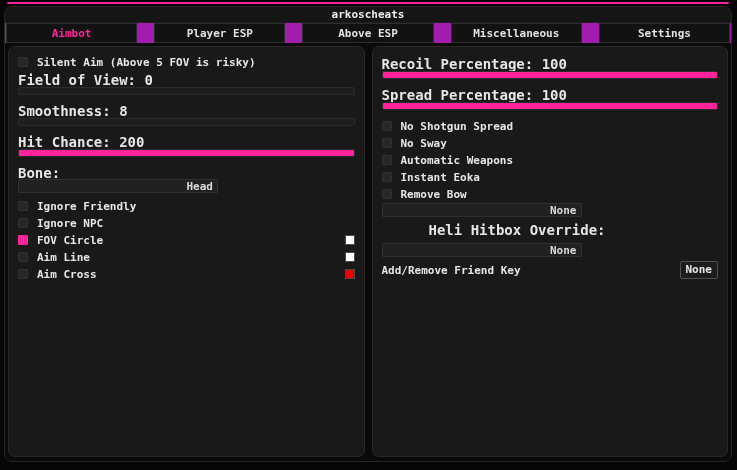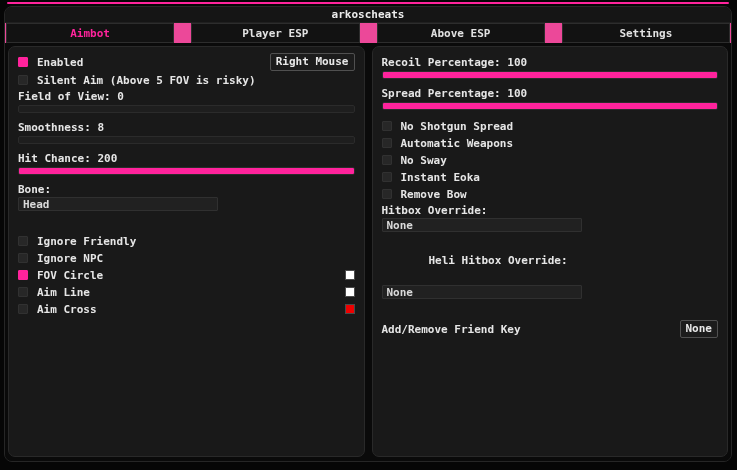--- a/index.html
+++ b/index.html
@@ -5,42 +5,42 @@
   * { margin:0; padding:0; box-sizing:border-box; }
   html,body { width:737px; height:470px; background:#060606; overflow:hidden;
               font-family:"DejaVu Sans Mono", monospace; font-weight:bold; }
   .accent-line { position:absolute; top:2px; left:7px; width:722px; height:2px;
                  background:var(--accent,#ff239c); border-radius:2px; }
   .window { position:absolute; top:6px; left:4px; width:728px; height:456px;
             background:#101010; border:1px solid #262626; border-radius:8px;
             display:flex; flex-direction:column; overflow:hidden; }
   .titlebar { height:16px; flex:none; display:flex; align-items:center; justify-content:center;
               background:#151515; color:#ececec; font-size:11px; border-bottom:1px solid #202020; }
-  .tabbar { height:20px; flex:none; display:flex; gap:17px; background:#ec4899; padding:0 1px; }
+  .tabbar { height:20px; flex:none; display:flex; gap:17px; background:#a21caf; padding:0 1px; }
   .tab { flex:1; display:flex; align-items:center; justify-content:center;
          background:#121212; border:1px solid #2d2d2d; color:#e2e2e2; font-size:11px; cursor:pointer; }
   .tab.active { color:var(--accent,#ff239c); }
   .content { flex:1; display:flex; gap:7px; padding:3px 3px 4px 3px; background:#0a0a0a; }
   .panel { flex:1; background:#191919; border:1px solid #292929; border-radius:7px;
            padding:7px 9px; overflow:hidden; }
   .row { display:flex; align-items:center; height:16px; margin-bottom:1px; }
   .lbl { font-size:11px; color:#e6e6e6; white-space:nowrap; }
   .cb { width:10px; height:10px; flex:none; background:#272727; border:1px solid #313131;
         margin-right:9px; border-radius:1px; }
   .cb.checked { background:var(--accent,#ff239c); border-color:var(--accent,#ff239c); }
-  .field-label { font-size:11px; color:#e6e6e6; margin:2px 0 2px 0; height:13px; }
+  .field-label { font-size:14px; color:#e6e6e6; margin:2px 0 2px 0; height:13px; }
   .slider { height:8px; background:#1e1e1e; border:1px solid #2b2b2b; border-radius:2px;
             margin:1px 0 8px 0; position:relative; overflow:hidden; }
   .slider .fill { height:100%; background:var(--accent,#ff239c); width:0%; }
   .btn { margin-left:auto; background:#1c1c1c; border:1px solid #505050; border-radius:2px;
          color:#e8e8e8; font:bold 11px "DejaVu Sans Mono", monospace; padding:1px 5px 2px 5px;
          cursor:pointer; white-space:nowrap; }
   .txt { display:block; width:200px; height:14px; background:#212121; border:1px solid #303030;
          color:#dadada; font:bold 11px "DejaVu Sans Mono", monospace; padding:0 4px;
-         margin-bottom:22px; border-radius:1px; }
+         margin-bottom:5px; border-radius:1px;text-align:right; }
   .swatch { width:10px; height:10px; margin-left:auto; border:1px solid #4a4a4a; flex:none; }
 </style>
 </head>
 <body>
 
 <div class="accent-line"></div>
 
 <div class="window">
   <div class="titlebar">
     <span>arkoscheats</span>
@@ -50,33 +50,31 @@
     <div class="tab active">
       <span>Aimbot</span>
       </div>
     <div class="tab">
       <span>Player ESP</span>
       </div>
     <div class="tab">
       <span>Above ESP</span>
       </div>
     <div class="tab">
+      <span>Miscellaneous</span>
+      </div>
+    <div class="tab">
       <span>Settings</span>
       </div>
   </div>
 
   <div class="content">
 
     <div class="panel">
 
-      <div class="row" style="margin-bottom:2px;">
-        <span class="cb checked"></span>
-        <span class="lbl">Enabled</span>
-        <button class="btn">Right Mouse</button>
-      </div>
 
       <div class="row">
         <span class="cb"></span>
         <span class="lbl">Silent Aim (Above 5 FOV is risky)</span>
       </div>
 
       <div class="field-label">Field of View: 0</div>
       <div class="slider">
         <div class="fill" style="width: 0%;"></div>
       </div>
@@ -135,42 +133,41 @@
         <div class="fill" style="width: 100%;"></div>
       </div>
 
       <div class="row">
         <span class="cb"></span>
         <span class="lbl">No Shotgun Spread</span>
       </div>
 
       <div class="row">
         <span class="cb"></span>
-        <span class="lbl">Automatic Weapons</span>
+        <span class="lbl">No Sway</span>
       </div>
 
       <div class="row">
         <span class="cb"></span>
-        <span class="lbl">No Sway</span>
+        <span class="lbl">Automatic Weapons</span>
       </div>
 
       <div class="row">
         <span class="cb"></span>
         <span class="lbl">Instant Eoka</span>
       </div>
 
       <div class="row">
         <span class="cb"></span>
         <span class="lbl">Remove Bow</span>
       </div>
 
-      <div class="field-label" style="margin-bottom:1px;">Hitbox Override:</div>
       <input class="txt" type="text" value="None" style="">
 
-      <div class="field-label" style="margin-bottom:18px;padding-left:47px;">Heli Hitbox Override:</div>
+      <div class="field-label" style="margin-bottom:8px;padding-left:47px;">Heli Hitbox Override:</div>
       <input class="txt" type="text" value="None" style="">
 
       <div class="row" style="margin-top:4px;">
         <span class="lbl">Add/Remove Friend Key</span>
         <button class="btn">None</button>
       </div>
     </div>
 
   </div>
 </div>

